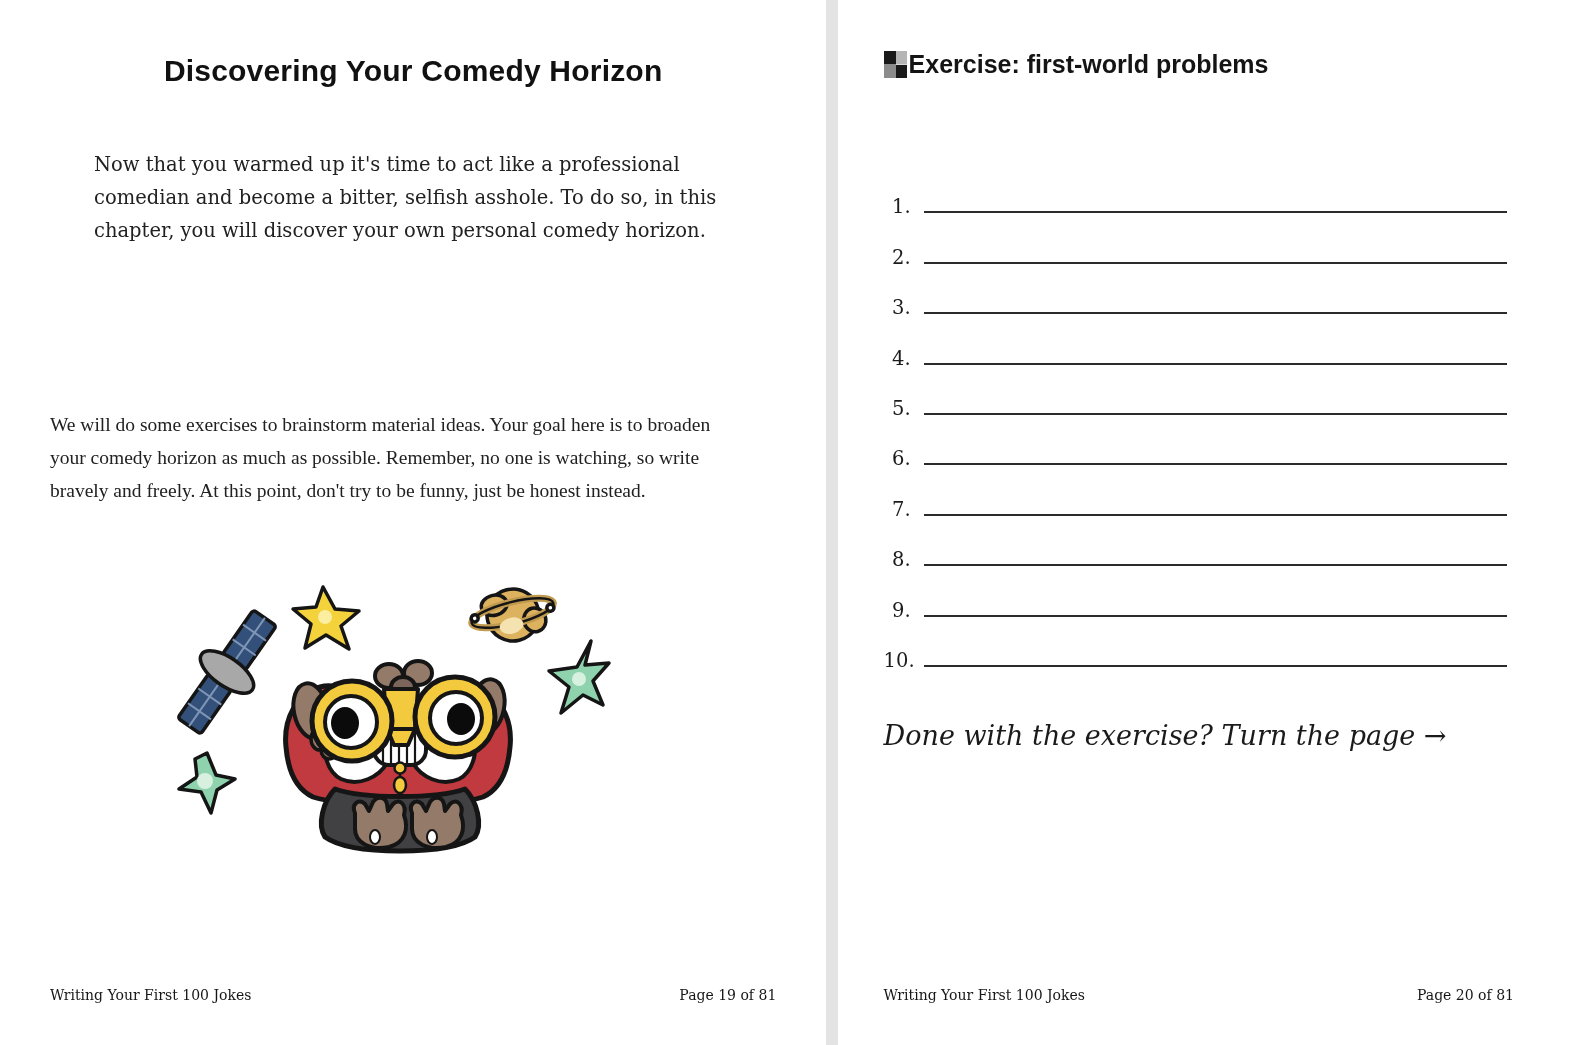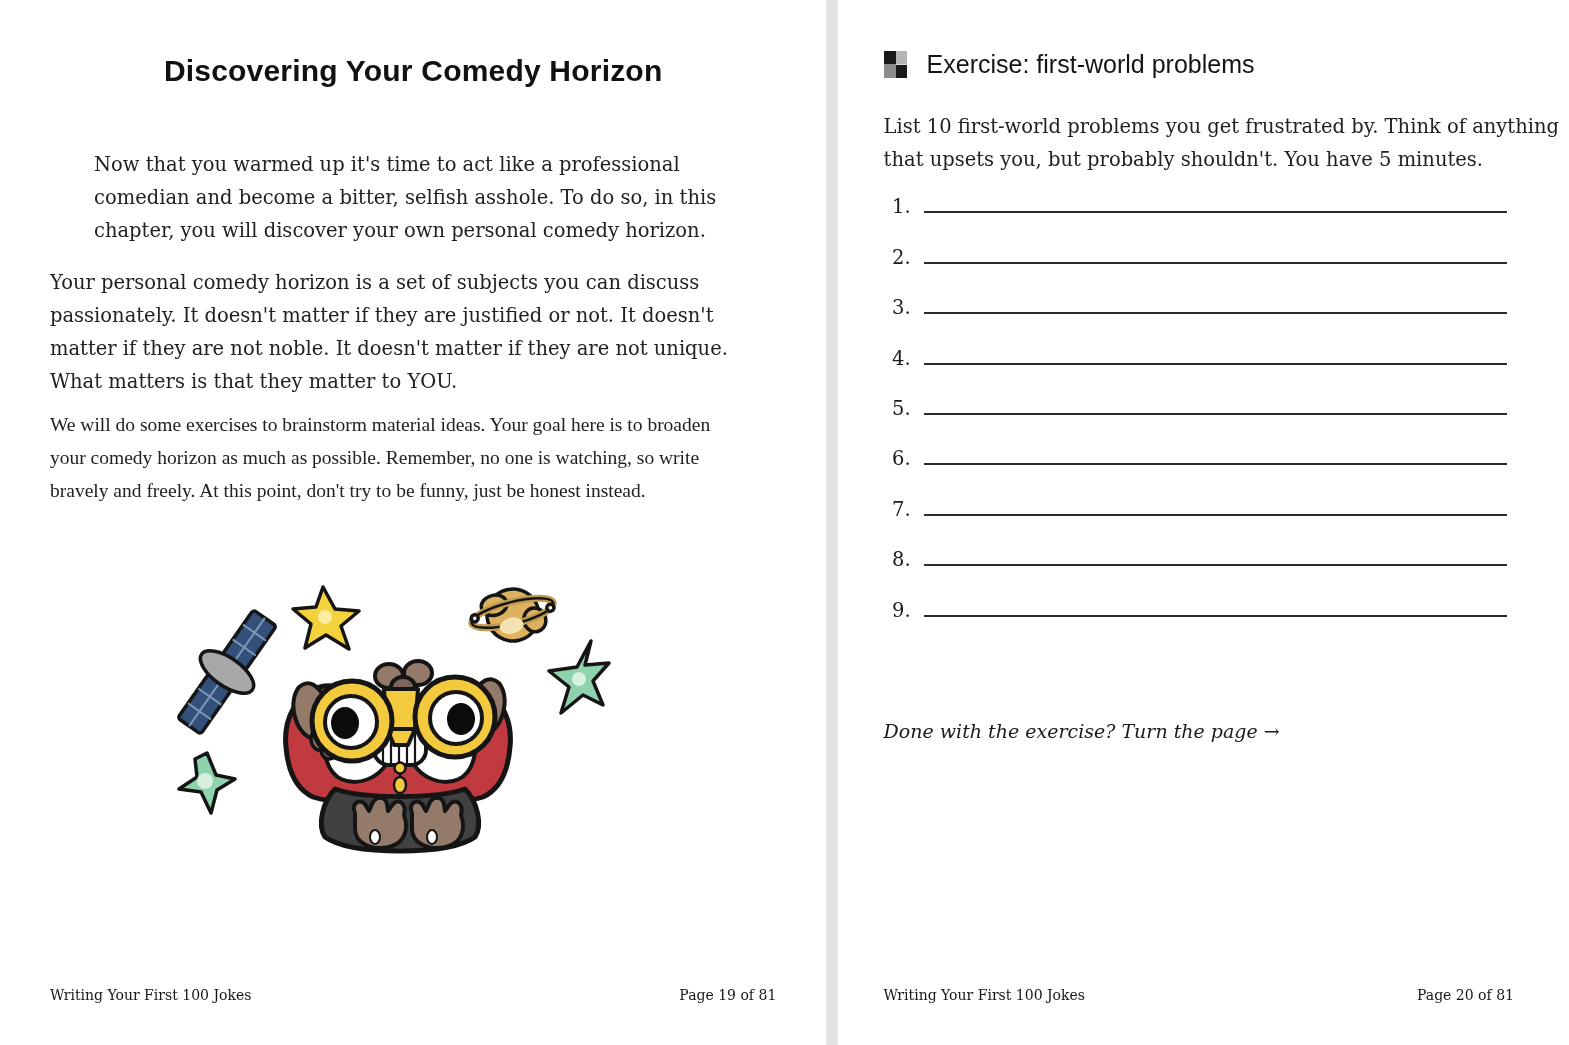--- a/index.html
+++ b/index.html
@@ -41,23 +41,23 @@
     position:absolute; bottom:42px;
     display:flex; justify-content:space-between;
     font-size:14px; color:#161616;
   }
   .page.left  .page-footer{ left:50px; right:50px; }
   .page.right .page-footer{ left:46px; right:55px; }
 
   
   .exercise-heading{
     position:absolute; top:50px; left:46px;
-    display:flex; align-items:center; gap:20px;
+    display:flex; align-items:center; gap:2px;
     font-family:"Liberation Sans", sans-serif;
-    font-weight:normal; font-size:25px; color:#141414;
+    font-weight:bold; font-size:25px; color:#141414;
   }
   .pixel-icon{
     display:inline-block; width:23px; height:27px;
     background-image:
       linear-gradient(to right,#1a1a1a 50%,#b5b5b5 50%),
       linear-gradient(to right,#8c8c8c 50%,#1a1a1a 50%);
     background-size:100% 50%,100% 50%;
     background-position:0 0,0 100%;
     background-repeat:no-repeat;
   }
@@ -77,34 +77,33 @@
     font-size:19.5px; line-height:23px;
     color:#1c1c1c;
   }
   .answer-line{
     flex:1; margin:0 0 5px 13px;
     border-bottom:2.5px solid #2b2b2b;
     height:20px;
   }
   .done-note{
     position:absolute; top:720px; left:46px;
-    font-style:italic; font-size:19px; color:#1a1a1a;text-align:right;
+    font-style:italic; font-size:27px; color:#1a1a1a;text-align:right;
   }
 </style>
 </head>
 <body>
 
 <div class="spread">
 
   <section class="page left">
 
     <h1 class="chapter-title">Discovering Your Comedy Horizon</h1>
 
     <p class="body-par par-1">Now that you warmed up it's time to act like a professional comedian and become a bitter, selfish asshole. To do so, in this chapter, you will discover your own personal comedy horizon.</p>
-    <p class="body-par par-2">Your personal comedy horizon is a set of subjects you can discuss passionately. It doesn't matter if they are justified or not. It doesn't matter if they are not noble. It doesn't matter if they are not unique. What matters is that they matter to YOU.</p>
     <p class="body-par par-3">We will do some exercises to brainstorm material ideas. Your goal here is to broaden your comedy horizon as much as possible. Remember, no one is watching, so write bravely and freely. At this point, don't try to be funny, just be honest instead.</p>
 
     <div class="illustration">
       <svg viewBox="0 0 460 315" xmlns="http://www.w3.org/2000/svg">
 
         <g transform="translate(62,97) rotate(35)" stroke="#151515" stroke-width="3.5">
           <rect x="-14" y="-66" width="28" height="54" rx="3" fill="#33507a"></rect>
           <path d="M-14,-48 H14 M-14,-30 H14 M0,-66 V-12" fill="none" stroke="#7e95b5" stroke-width="2"></path>
           <rect x="-14" y="12" width="28" height="54" rx="3" fill="#33507a"></rect>
           <path d="M-14,30 H14 M-14,48 H14 M0,12 V66" fill="none" stroke="#7e95b5" stroke-width="2"></path>
@@ -206,21 +205,20 @@
 
   <div class="gutter"></div>
 
   <section class="page right">
 
     <h2 class="exercise-heading">
       <span class="pixel-icon"></span>
       <span>Exercise: first-world problems</span>
     </h2>
 
-    <p class="exercise-instructions">List 10 first-world problems you get frustrated by. Think of anything that upsets you, but probably shouldn't. You have 5 minutes.</p>
 
     <div class="answer-list">
       <div class="answer-row">
         <span class="answer-num">1.</span>
         <span class="answer-line"></span>
       </div>
       <div class="answer-row">
         <span class="answer-num">2.</span>
         <span class="answer-line"></span>
       </div>
@@ -243,20 +241,24 @@
       <div class="answer-row">
         <span class="answer-num">7.</span>
         <span class="answer-line"></span>
       </div>
       <div class="answer-row">
         <span class="answer-num">8.</span>
         <span class="answer-line"></span>
       </div>
       <div class="answer-row">
         <span class="answer-num">9.</span>
+        <span class="answer-line"></span>
+      </div>
+      <div class="answer-row">
+        <span class="answer-num">10.</span>
         <span class="answer-line"></span>
       </div>
     </div>
 
     <p class="done-note">Done with the exercise? Turn the page →</p>
 
     <footer class="page-footer">
       <span>Writing Your First 100 Jokes</span>
       <span>Page 20 of 81</span>
     </footer>

